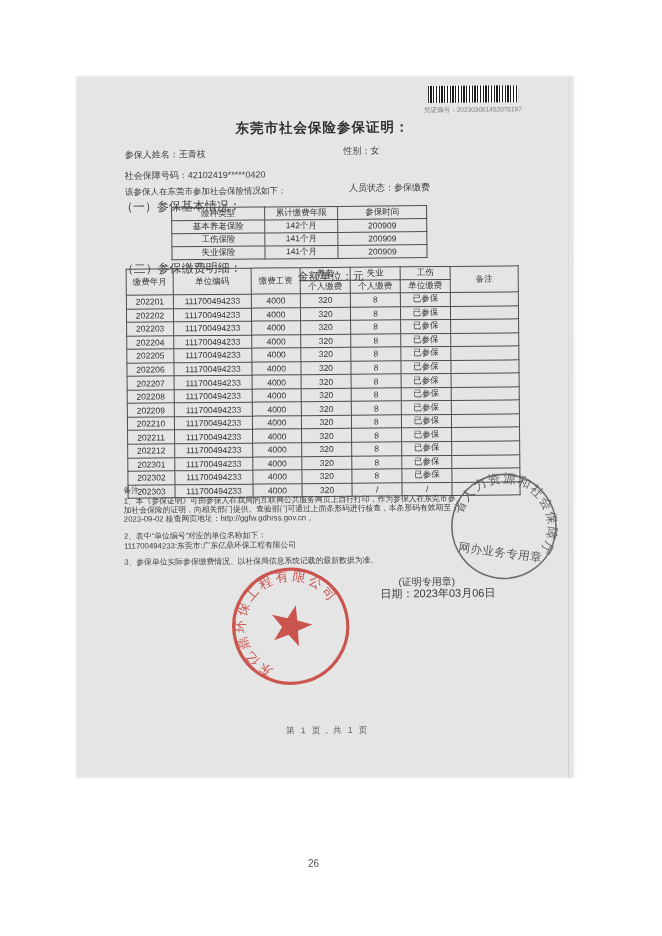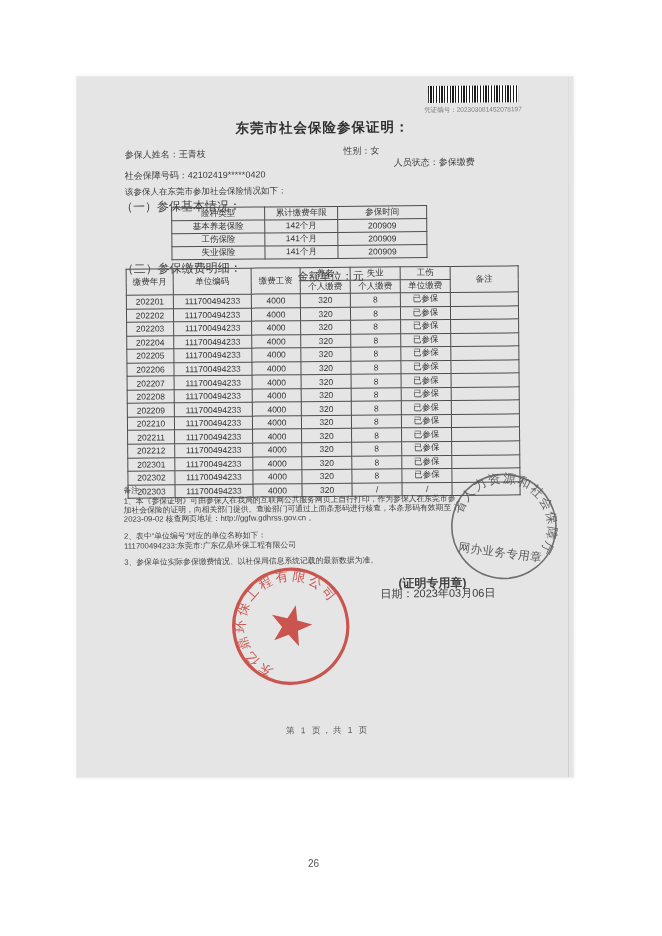--- a/index.html
+++ b/index.html
@@ -30,21 +30,21 @@
 
   .title{
     left:0;top:42px;width:100%;text-align:center;margin:0;
     font-size:13.5px;font-weight:bold;letter-spacing:1px;color:#2e2e2e;
   }
 
   .field{font-size:9px;white-space:nowrap;color:#3c3c3c;}
   .f-name{left:50px;top:70px;}
   .f-gender{left:269px;top:68px;}
   .f-ssn{left:50px;top:91px;}
-  .f-status{left:274px;top:80px;margin-left:45px;}
+  .f-status{left:274px;top:105px;}
   .intro{left:50px;top:108px;font-size:8.5px;white-space:nowrap;}
   .sec-title{font-size:12px;white-space:nowrap;color:#3c3c3c;}
   .s1{left:46px;top:120px;}
   .s2{left:46px;top:182px;}
   .unit{left:222px;top:192px;font-size:11px;}
 
   table{border-collapse:collapse;table-layout:fixed;}
   th,td{
     border:1px solid #4d4d4d;font-weight:normal;text-align:center;
     font-size:8.5px;color:#333;padding:0;overflow:hidden;white-space:nowrap;
@@ -57,21 +57,21 @@
 
   .notes-label{left:46px;top:406px;font-size:8.5px;}
   .note{font-size:7.8px;color:#3f3f3f;white-space:nowrap;}
   .n1a{left:46px;top:417px;}
   .n1b{left:46px;top:426px;}
   .n1c{left:46px;top:435px;}
   .n2a{left:46px;top:452px;}
   .n2b{left:46px;top:462px;}
   .n3{left:46px;top:478px;}
 
-  .seal-label{left:320px;top:499px;font-size:12px;font-weight:bold;}
+  .seal-label{left:320px;top:499px;font-size:10px;}
   .date-line{left:302px;top:510px;font-size:11px;}
 
   .gov-stamp{left:370px;top:395px;width:112px;height:112px;opacity:0.85;transform:rotate(8deg);}
   .company-stamp{left:150px;top:487px;width:124px;height:124px;opacity:0.85;transform:rotate(-58deg);}
 
   .footer-page{left:0;top:648px;width:100%;text-align:center;font-size:8.5px;color:#555;letter-spacing:2px;}
   .scan-number{left:308px;top:858px;font-size:10px;color:#555;}
 </style>
 </head>
 <body>

